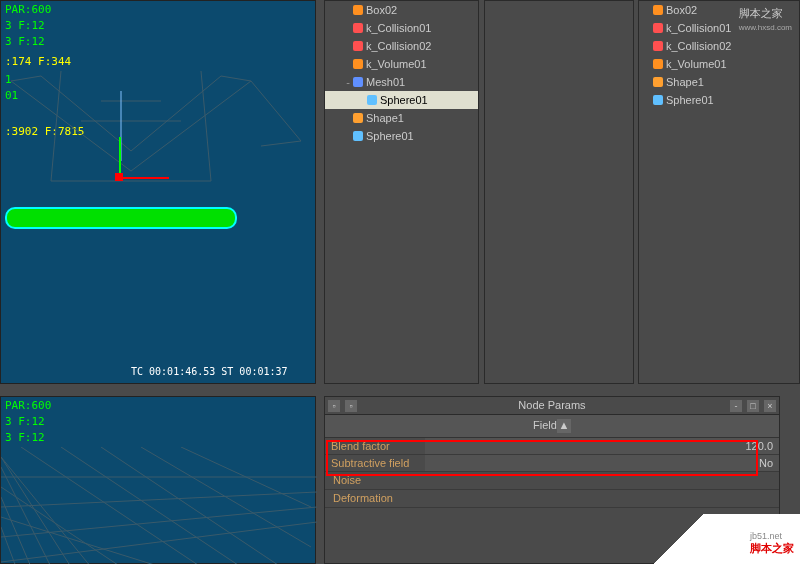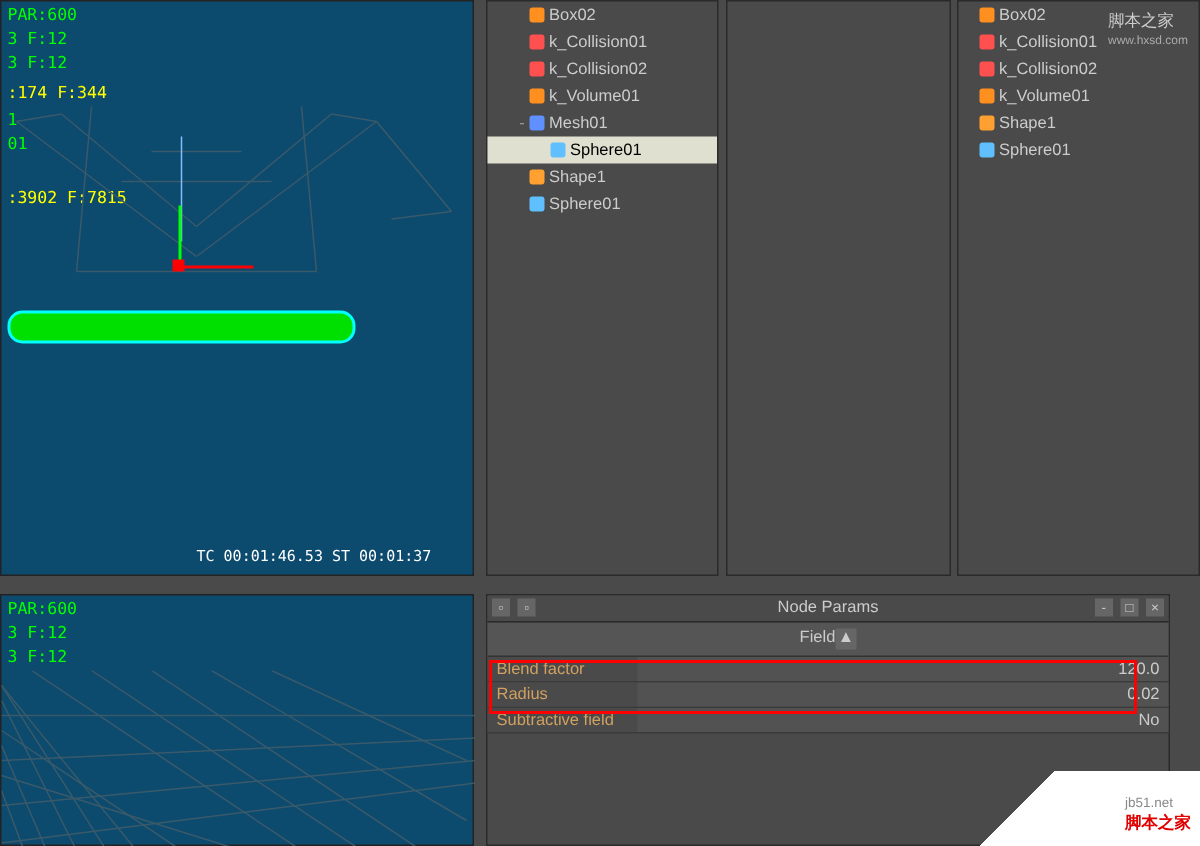--- a/index.html
+++ b/index.html
@@ -218,28 +218,26 @@
   <div class="field-hdr">
     <span>Field</span>
     <span class="scroll-btn">▲</span>
   </div>
   <div id="param-rows">
       <div class="prow">
         <div class="pname">Blend factor</div>
         <div class="pval">120.0</div>
       </div>
       <div class="prow">
-        <div class="pname">Radius</div>
-        <div class="pval">0.02</div>
-      </div>
-      <div class="prow">
         <div class="pname">Subtractive field</div>
         <div class="pval">No</div>
       </div>
     </div>
+  <div class="section-row">Noise</div>
+  <div class="section-row">Deformation</div>
 </div>
 
 <div class="highlight hl1"></div>
 
 <div class="watermark">
   <span>脚本之家</span><br>
   <span class="dom">www.hxsd.com</span>
 </div>
 <div class="wm2">
   <div class="wm2-text">

